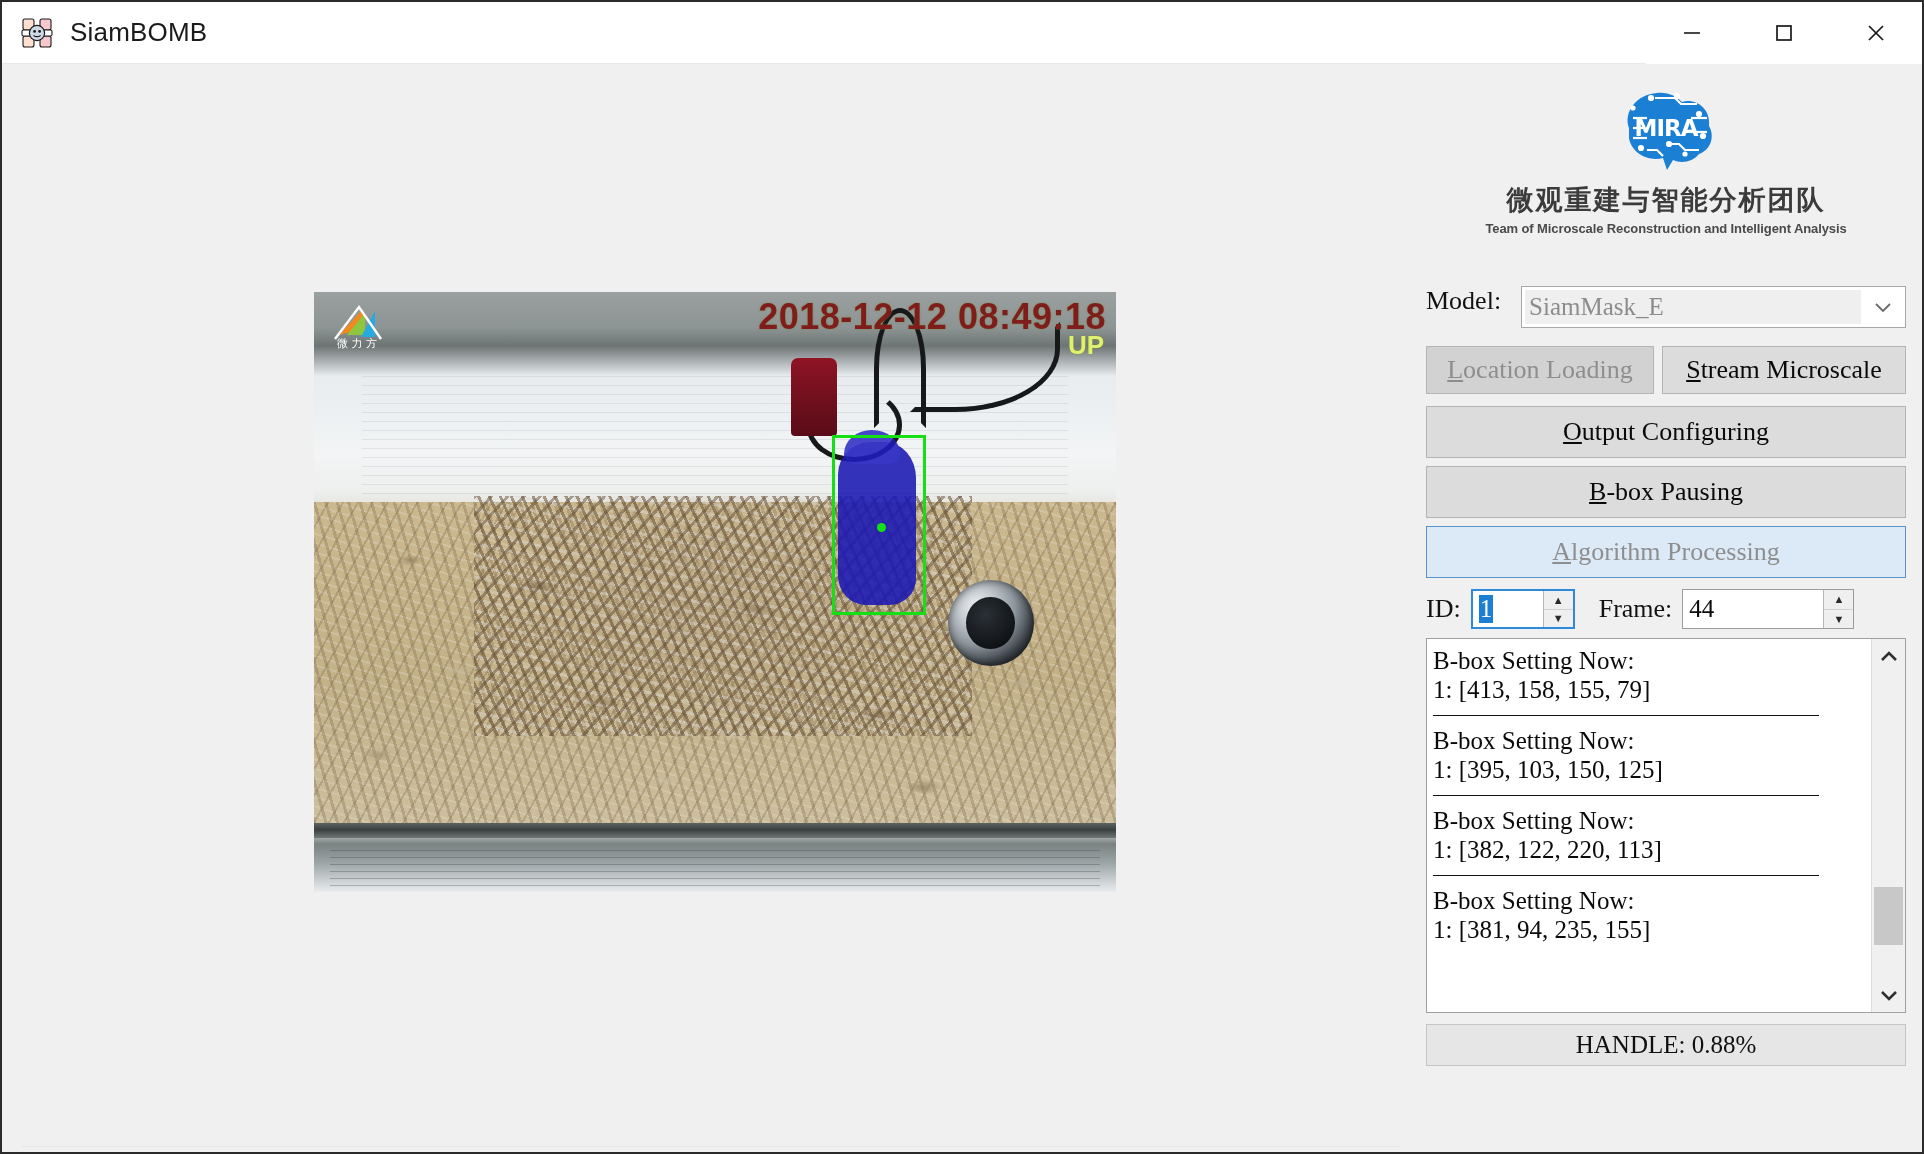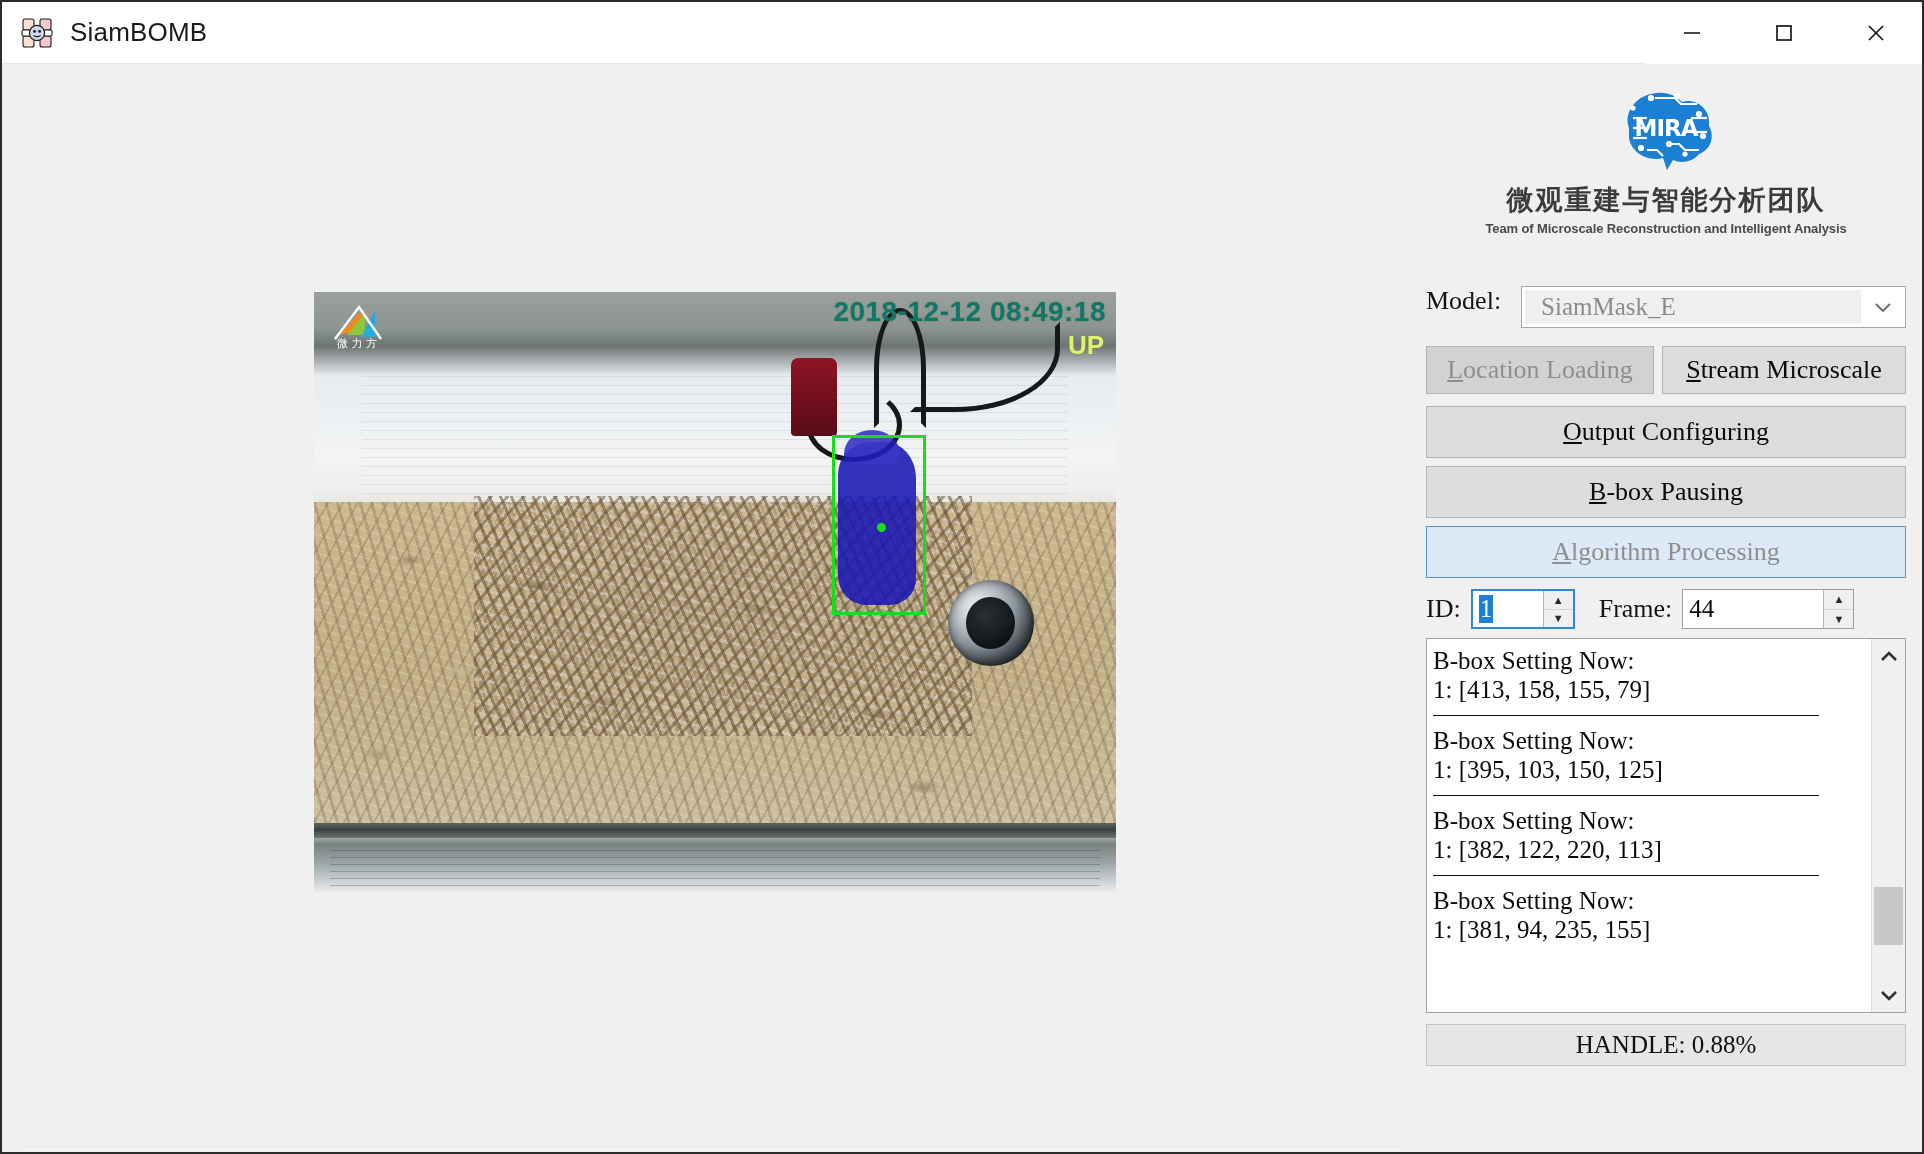--- a/index.html
+++ b/index.html
@@ -159,23 +159,23 @@
 
   .watermark {
     position: absolute; left: 2.4%; top: 1.8%;
     width: 52px; height: 46px;
   }
 
   .timestamp {
     position: absolute;
     right: 10px; top: 4px;
     font-family: "Liberation Sans", "DejaVu Sans", sans-serif;
-    font-size: 28px;
+    font-size: 36px;
     font-weight: 700;
-    color: #0f766e;
+    color: #7f1d1d;
     letter-spacing: .5px;
     text-shadow: 0 0 2px rgba(120,140,40,.8);
     white-space: nowrap;
   }
   .cam-label {
     position: absolute;
     right: 12px; top: 38px;
     font-family: "Liberation Sans", "DejaVu Sans", sans-serif;
     font-size: 26px;
     font-weight: 700;
@@ -295,21 +295,21 @@
     position: relative;
   }
   #model-value {
     flex: 1;
     height: 34px;
     margin: 3px 0 3px 3px;
     background: #efefef;
     color: #8c8c8c;
     font-size: 25px;
     line-height: 34px;
-    padding-left: 16px;
+    padding-left: 4px;
     white-space: nowrap;
     overflow: hidden;
   }
   #model-arrow {
     width: 44px; height: 40px;
     display: flex; align-items: center; justify-content: center;
     color: #6a6a6a;
   }
 
   .btn {

